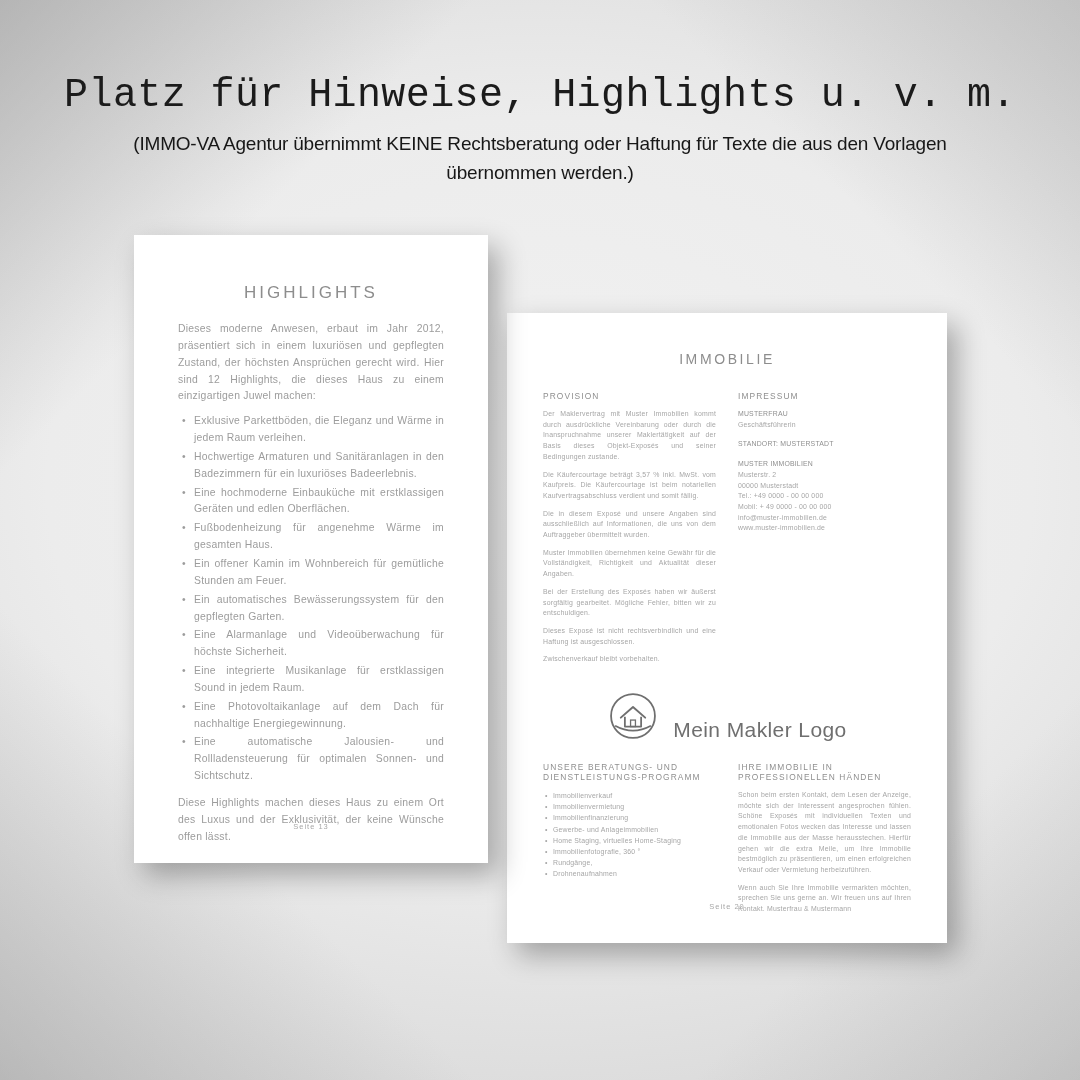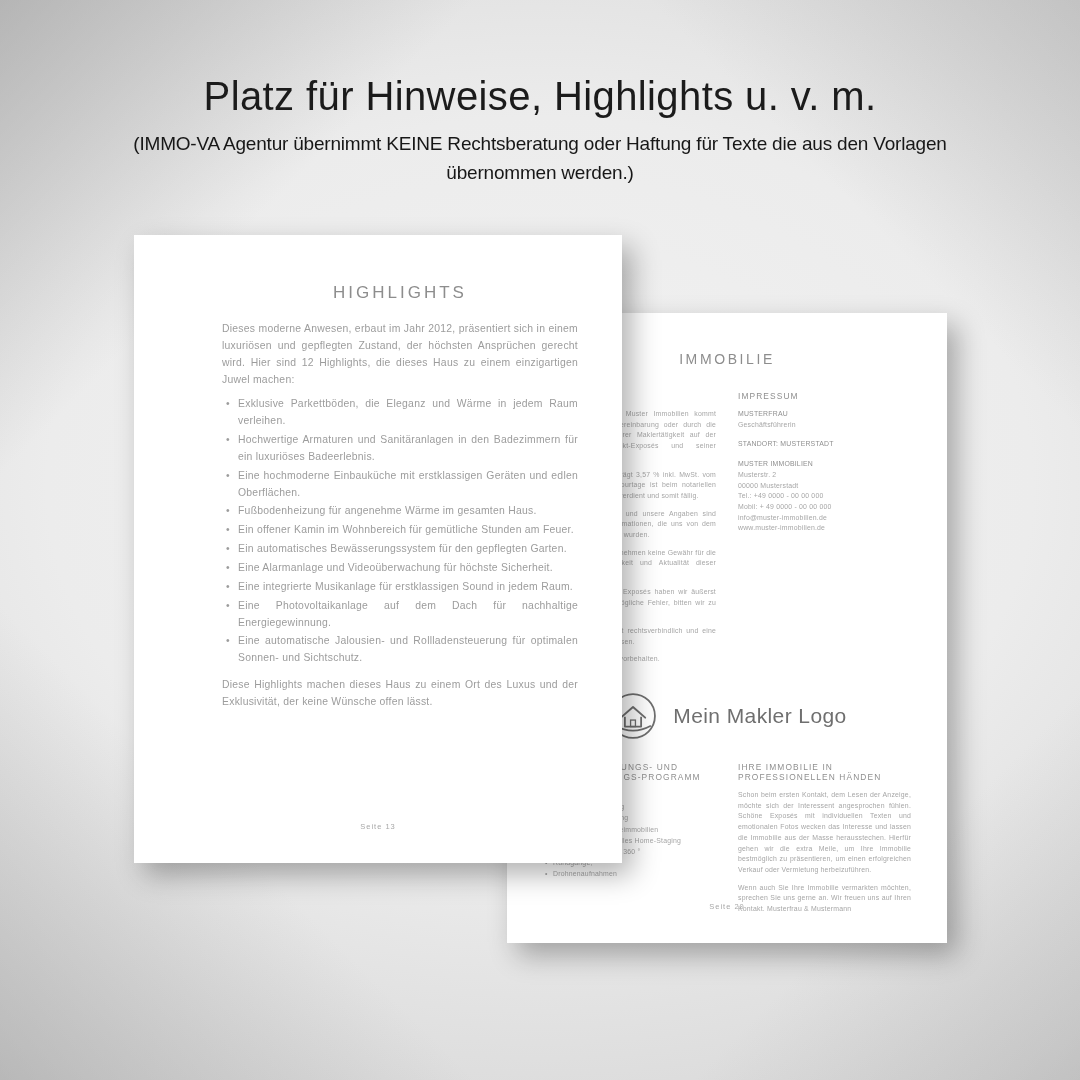--- a/index.html
+++ b/index.html
@@ -37,21 +37,21 @@
   
   .headline-wrap {
     position: absolute;
     top: 72px;
     left: 0;
     width: 1080px;
     text-align: center;
     z-index: 5;
   }
   .headline {
-    font-family: Liberation Sans, sans-serif;
+    font-family: Liberation Mono, monospace;
     font-size: 40px;
     color: #1b1b1b;
     letter-spacing: 0.4px;
     line-height: 1.2;
     margin: 0 0 10px 0;
     font-weight: 400;
   }
   .subheadline {
     font-family: "Liberation Sans", sans-serif;
     font-size: 19px;
@@ -75,24 +75,23 @@
     left: 507px;
     top: 313px;
     width: 440px;
     height: 630px;
     z-index: 2;
   }
   
   #page-highlights {
     left: 134px;
     top: 235px;
-    width: 444px;
+    width: 354px;
     height: 628px;
     z-index: 3;
-    padding-left: 44px;
   }
 
   
   .hl-inner {
     padding: 48px 44px 0 44px;
     color: #9a9a9a;
   }
   .hl-title {
     text-align: center;
     font-size: 17px;
@@ -182,21 +181,21 @@
     line-height: 1.55;
     color: #a6a6a6;
     margin: 0 0 9px 0;
     letter-spacing: 0.2px;
   }
   .hw-addr .strong { color: #8f8f8f; }
 
   
   .logo-band {
     display: flex;
-    align-items: center;
+    align-items: flex-end;
     justify-content: center;
     gap: 14px;
     margin: 18px 0 20px 0;
   }
   .logo-mark {
     width: 52px;
     height: 52px;
     flex: 0 0 52px;
   }
   .logo-text {

